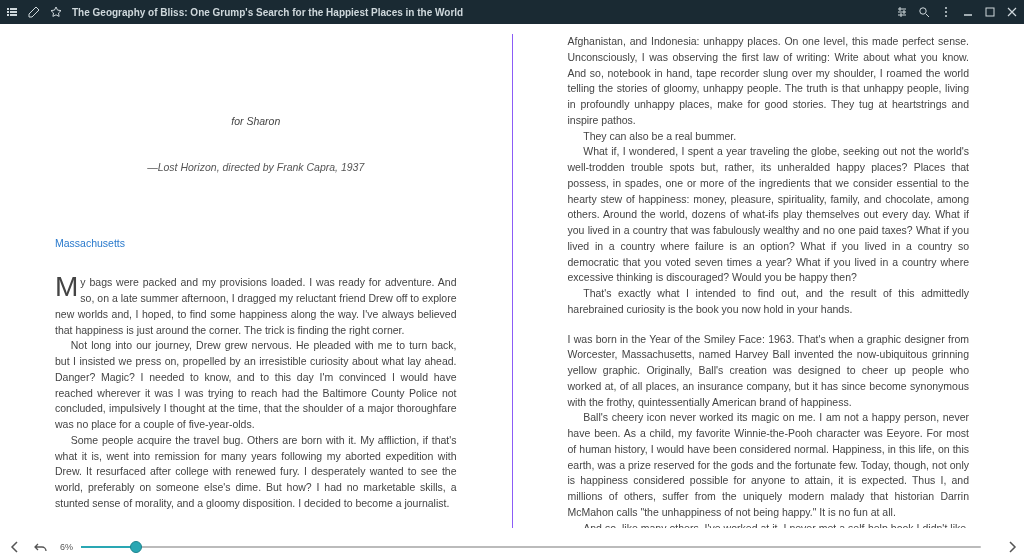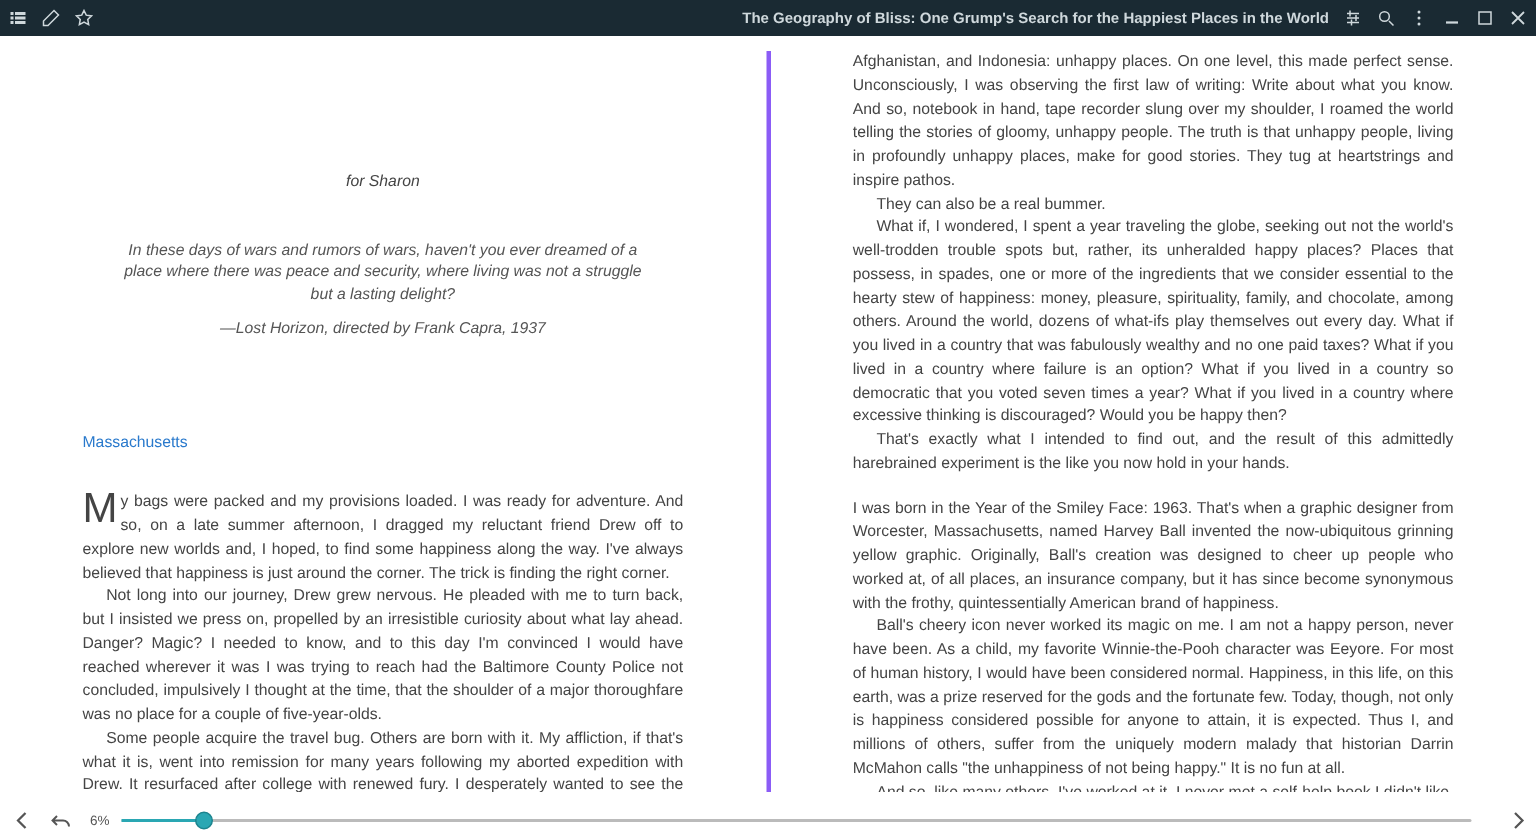--- a/index.html
+++ b/index.html
@@ -25,41 +25,41 @@
     font-size: 11px;
     flex-shrink: 0;
   }
   .titlebar .left, .titlebar .right {
     display: flex;
     align-items: center;
     gap: 10px;
   }
   .titlebar .center {
     flex: 1;
-    text-align: right;
+    text-align: left;
     font-weight: bold;
     font-size: 10px;
   }
   .titlebar svg { display: block; }
   .content {
     flex: 1;
     display: flex;
     overflow: hidden;
     padding: 10px 0 8px 0;
   }
   .page {
     flex: 1;
     padding: 0 55px;
     overflow: hidden;
     color: #444;
     line-height: 1.5;
     font-size: 10.5px;
     text-align: justify;
   }
-  .page.left { border-right: 3px solid #8b5cf6; }
+  .page.left { border-right: 1px solid #8b5cf6; }
   .dedication { text-align: center; font-style: italic; margin: 80px 0 30px 0; }
   .epigraph { text-align: center; font-style: italic; margin: 0 20px 8px 20px; line-height: 1.4; color: #555; }
   .epigraph-source { text-align: center; font-style: italic; margin-bottom: 60px; color: #555; }
   .chapter-title { color: #2979cc; font-size: 10.5px; margin-bottom: 24px; }
   .drop::first-letter { font-size: 28px; float: left; line-height: 0.85; padding-right: 2px; font-weight: 400;}
   p { margin: 0; }
   p.para { text-indent: 1.5em; }
   .break { height: 14px; }
   .footer {
     height: 22px;
@@ -147,34 +147,33 @@
       <svg width="12" height="12" viewBox="0 0 12 12">
           <path d="M2 2l8 8M10 2l-8 8" stroke="#cfd8dc" stroke-width="1.2"></path>
         </svg>
     </span>
   </div>
 </div>
 
 <div class="content">
   <div class="page left">
     <div class="dedication">for Sharon</div>
-    <div class="epigraph">In these days of wars and rumors of wars, haven't you ever dreamed of a place where there was peace and security, where living was not a struggle but a lasting delight?</div>
     <div class="epigraph-source">—Lost Horizon, directed by Frank Capra, 1937</div>
     <div class="chapter-title">Massachusetts</div>
     <p class="drop">My bags were packed and my provisions loaded. I was ready for adventure. And so, on a late summer afternoon, I dragged my reluctant friend Drew off to explore new worlds and, I hoped, to find some happiness along the way. I've always believed that happiness is just around the corner. The trick is finding the right corner.</p>
     <p class="para">Not long into our journey, Drew grew nervous. He pleaded with me to turn back, but I insisted we press on, propelled by an irresistible curiosity about what lay ahead. Danger? Magic? I needed to know, and to this day I'm convinced I would have reached wherever it was I was trying to reach had the Baltimore County Police not concluded, impulsively I thought at the time, that the shoulder of a major thoroughfare was no place for a couple of five-year-olds.</p>
     <p class="para">Some people acquire the travel bug. Others are born with it. My affliction, if that's what it is, went into remission for many years following my aborted expedition with Drew. It resurfaced after college with renewed fury. I desperately wanted to see the world, preferably on someone else's dime. But how? I had no marketable skills, a stunted sense of morality, and a gloomy disposition. I decided to become a journalist.</p>
 
   </div>
 
   <div class="page">
     <p>Afghanistan, and Indonesia: unhappy places. On one level, this made perfect sense. Unconsciously, I was observing the first law of writing: Write about what you know. And so, notebook in hand, tape recorder slung over my shoulder, I roamed the world telling the stories of gloomy, unhappy people. The truth is that unhappy people, living in profoundly unhappy places, make for good stories. They tug at heartstrings and inspire pathos.</p>
     <p class="para">They can also be a real bummer.</p>
     <p class="para">What if, I wondered, I spent a year traveling the globe, seeking out not the world's well-trodden trouble spots but, rather, its unheralded happy places? Places that possess, in spades, one or more of the ingredients that we consider essential to the hearty stew of happiness: money, pleasure, spirituality, family, and chocolate, among others. Around the world, dozens of what-ifs play themselves out every day. What if you lived in a country that was fabulously wealthy and no one paid taxes? What if you lived in a country where failure is an option? What if you lived in a country so democratic that you voted seven times a year? What if you lived in a country where excessive thinking is discouraged? Would you be happy then?</p>
-    <p class="para">That's exactly what I intended to find out, and the result of this admittedly harebrained experiment is the like you now hold in your hands.</p>
+    <p class="para">That's exactly what I intended to find out, and the result of this admittedly harebrained curiosity is the book you now hold in your hands.</p>
     <div class="break"></div>
     <p>I was born in the Year of the Smiley Face: 1963. That's when a graphic designer from Worcester, Massachusetts, named Harvey Ball invented the now-ubiquitous grinning yellow graphic. Originally, Ball's creation was designed to cheer up people who worked at, of all places, an insurance company, but it has since become synonymous with the frothy, quintessentially American brand of happiness.</p>
     <p class="para">Ball's cheery icon never worked its magic on me. I am not a happy person, never have been. As a child, my favorite Winnie-the-Pooh character was Eeyore. For most of human history, I would have been considered normal. Happiness, in this life, on this earth, was a prize reserved for the gods and the fortunate few. Today, though, not only is happiness considered possible for anyone to attain, it is expected. Thus I, and millions of others, suffer from the uniquely modern malady that historian Darrin McMahon calls "the unhappiness of not being happy." It is no fun at all.</p>
     <p class="para">And so, like many others, I've worked at it. I never met a self-help book I didn't like. My bookshelf is a towering, teetering monument to existential angst, brimming with books informing me that happiness lies deep inside of me. If I'm not happy, they counsel, then I'm not digging deep enough.</p>
 
   </div>
 </div>
 
 <div class="footer">
   <span class="ico-btn">

